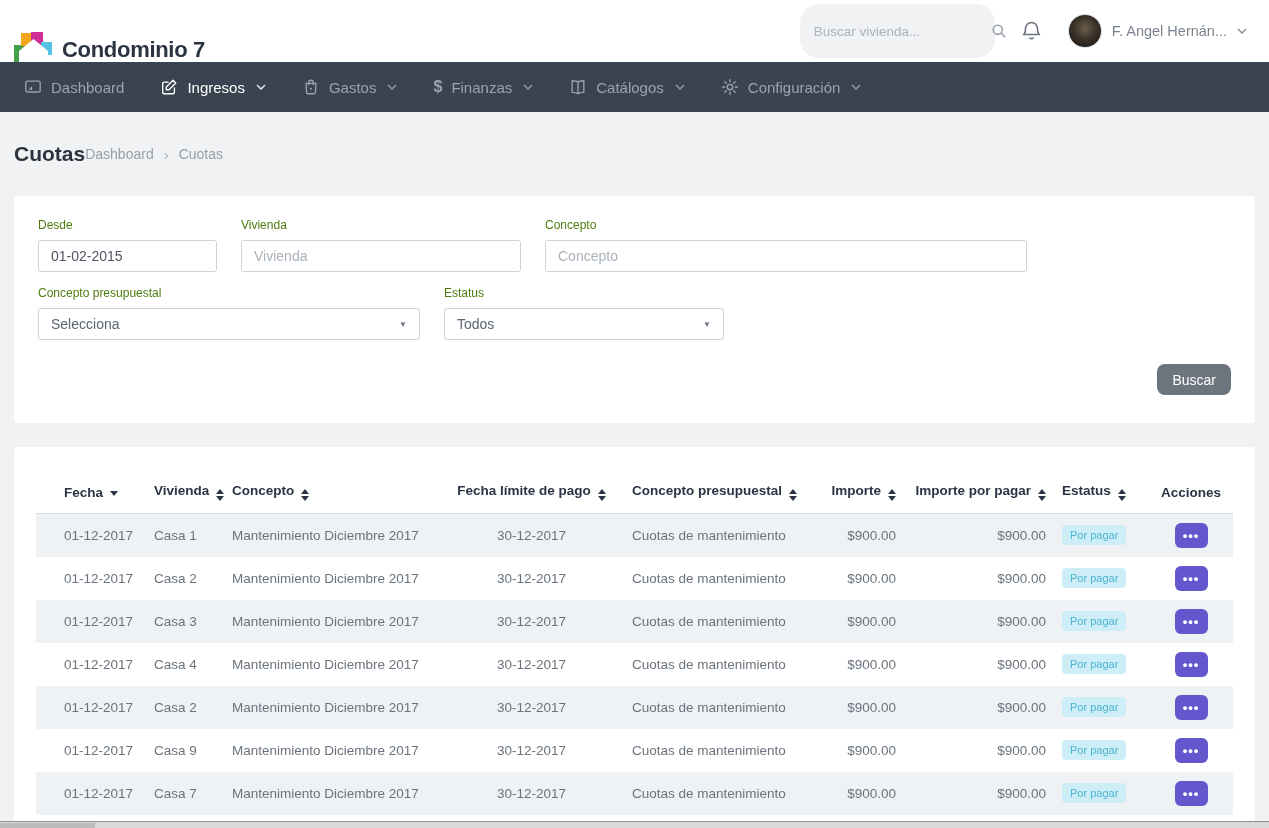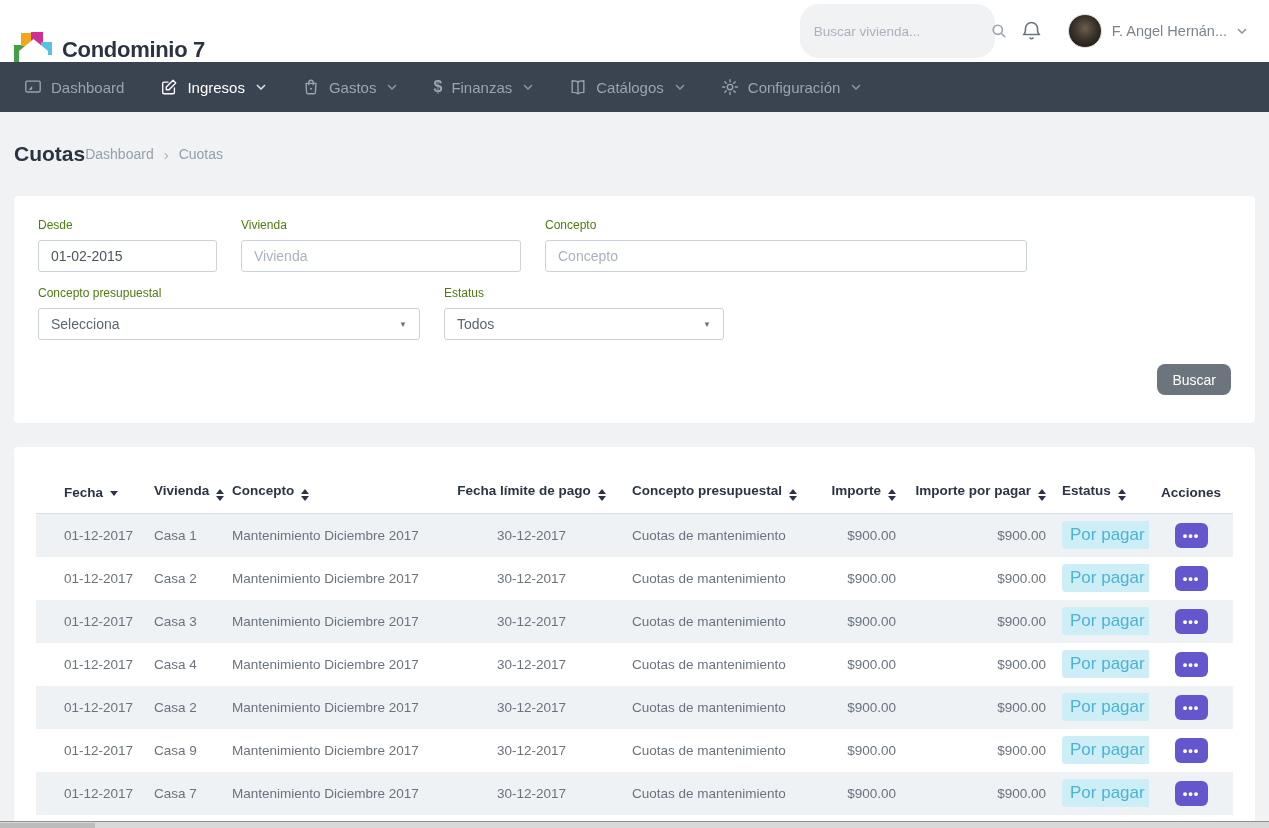--- a/index.html
+++ b/index.html
@@ -62,21 +62,21 @@
   .col-concepto { width:215px; }
   .col-limite { width:185px; } .t-center { text-align:center; }
   .col-cp { width:180px; }
   .col-importe { width:100px; } .t-right { text-align:right; }
   .col-ipp { width:150px; }
   .col-estatus { width:95px; }
   .col-acciones { width:84px; }
   .sort { display:inline-flex; flex-direction:column; gap:2px; margin-left:7px; vertical-align:1px; }
   .tri-up { width:0; height:0; border-left:4px solid transparent; border-right:4px solid transparent; border-bottom:5px solid #2b3445; }
   .tri-down { width:0; height:0; border-left:4px solid transparent; border-right:4px solid transparent; border-top:5px solid #2b3445; }
-  .badge { display:inline-block; background:#cdeef6; color:#4db3d2; font-size:17px; padding:4px 8px; border-radius:4px; }
+  .badge { display:inline-block; background:#cdeef6; color:#4db3d2; font-size:11px; padding:4px 8px; border-radius:4px; }
   .btn-dots { width:33px; height:25px; background:#6456cd; border:none; border-radius:6px; color:#fff; font-size:13px; font-weight:bold; letter-spacing:1px; line-height:1; cursor:pointer; font-family:inherit; }
 
   
   .hscroll { position:absolute; left:0; bottom:0; width:1269px; height:7px; background:#d9d9d9; border-top:1px solid #8f8f8f; }
   .hscroll .thumb { position:absolute; left:0; top:1px; bottom:0; width:95px; background:#bcbcbc; }
 </style>
 </head>
 <body>
 
 <header class="topbar">

